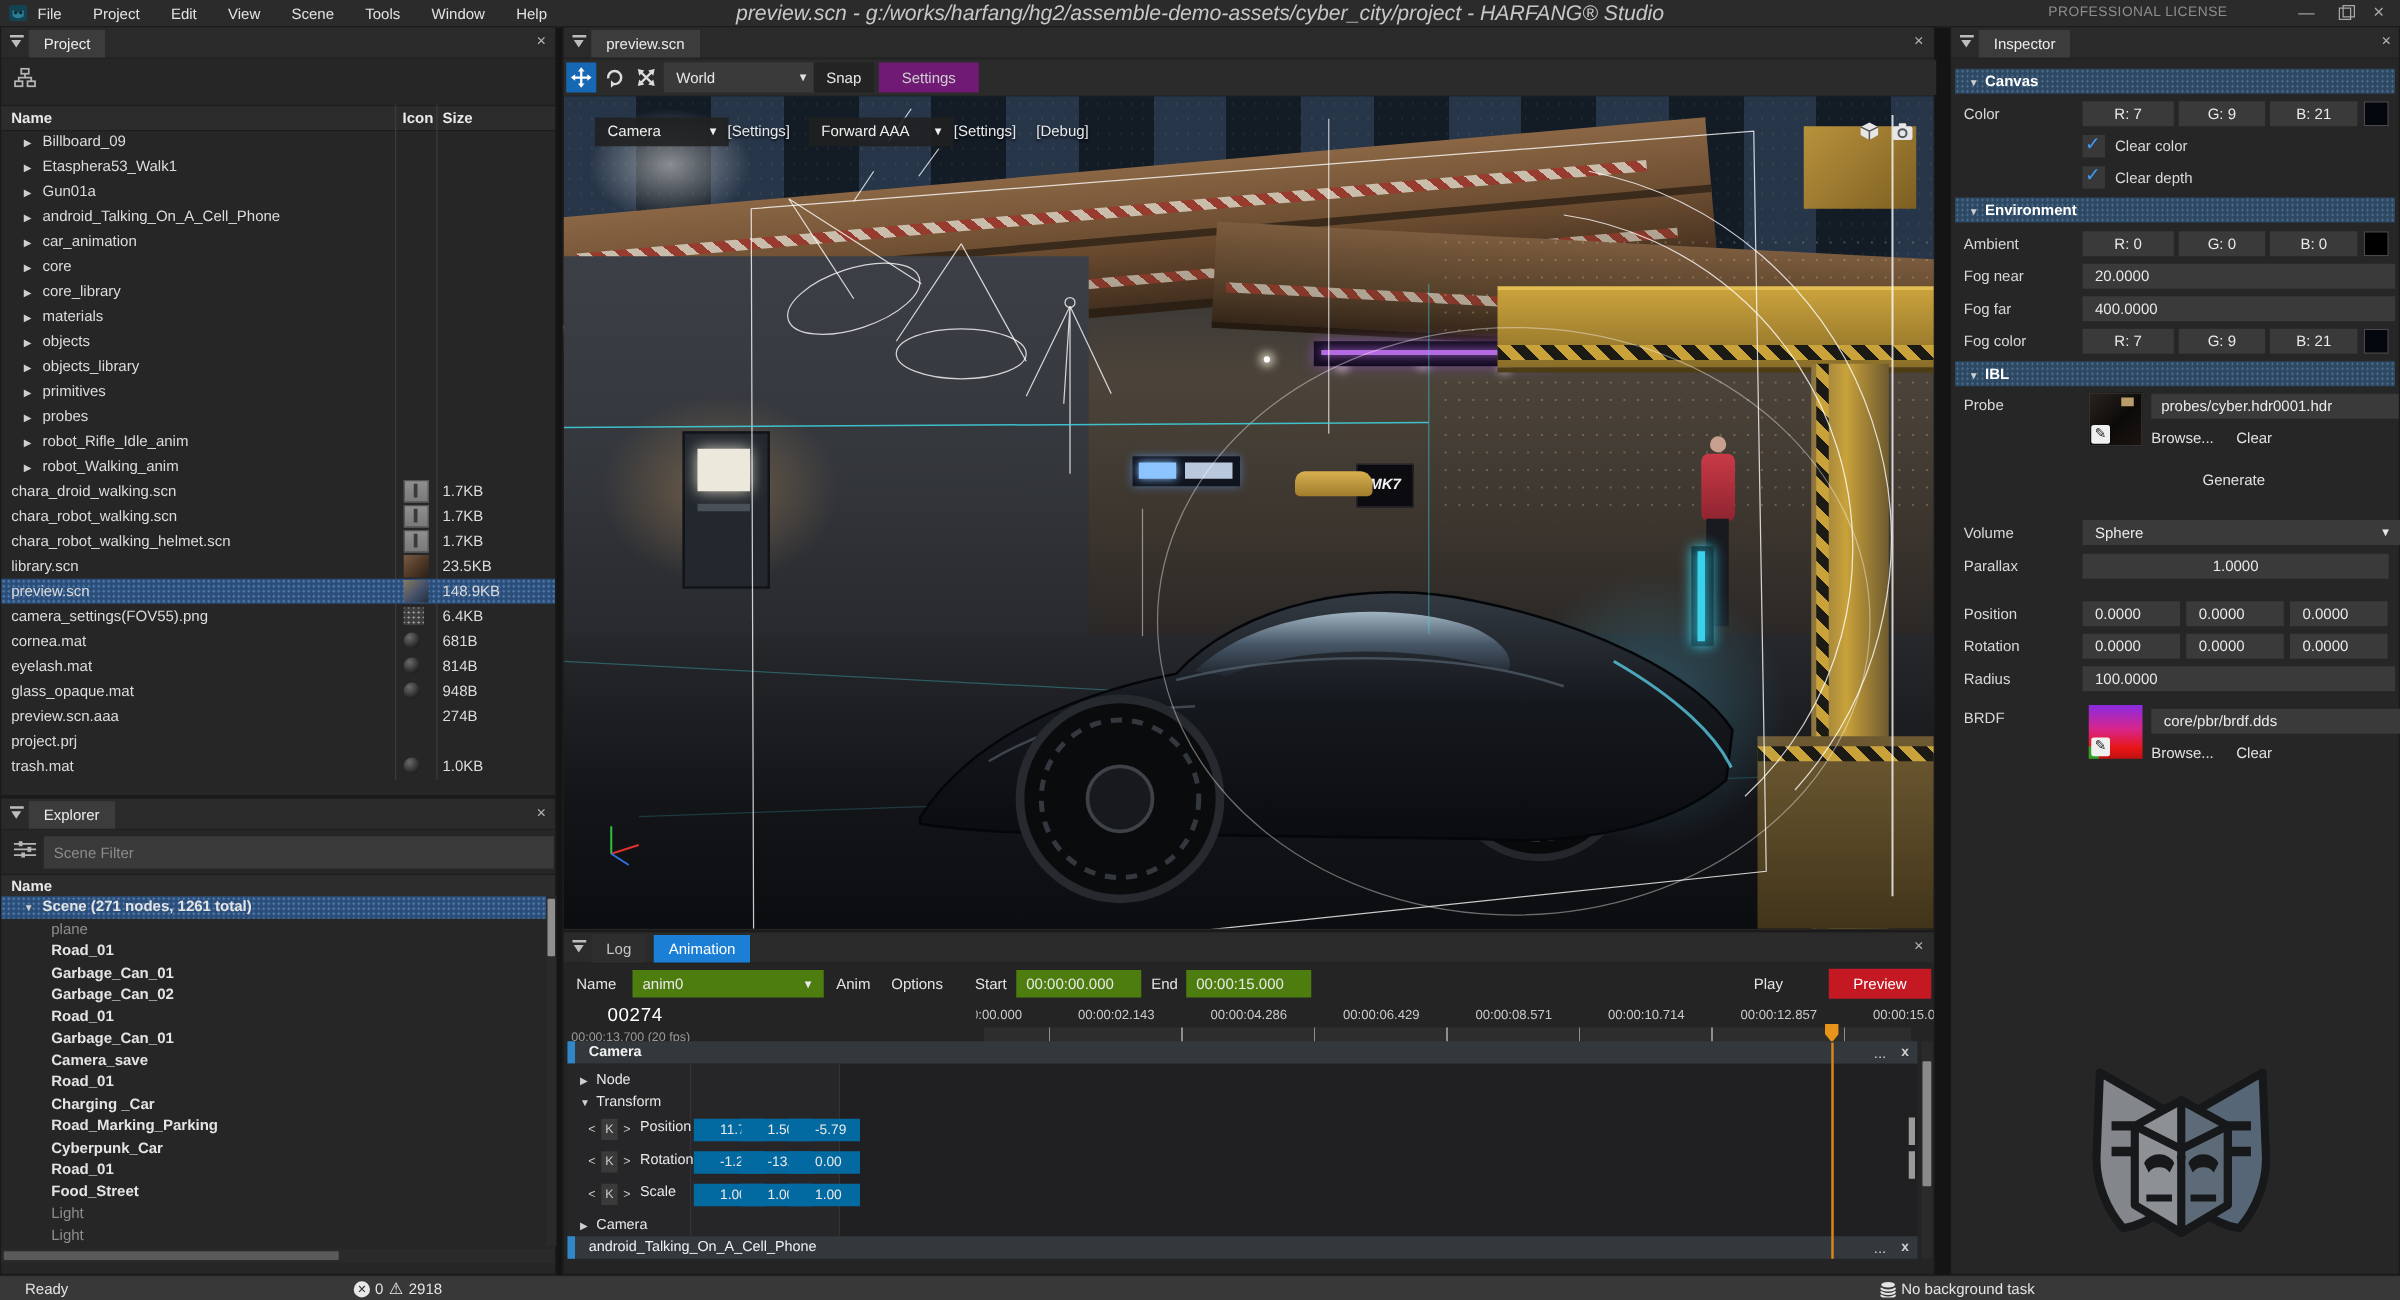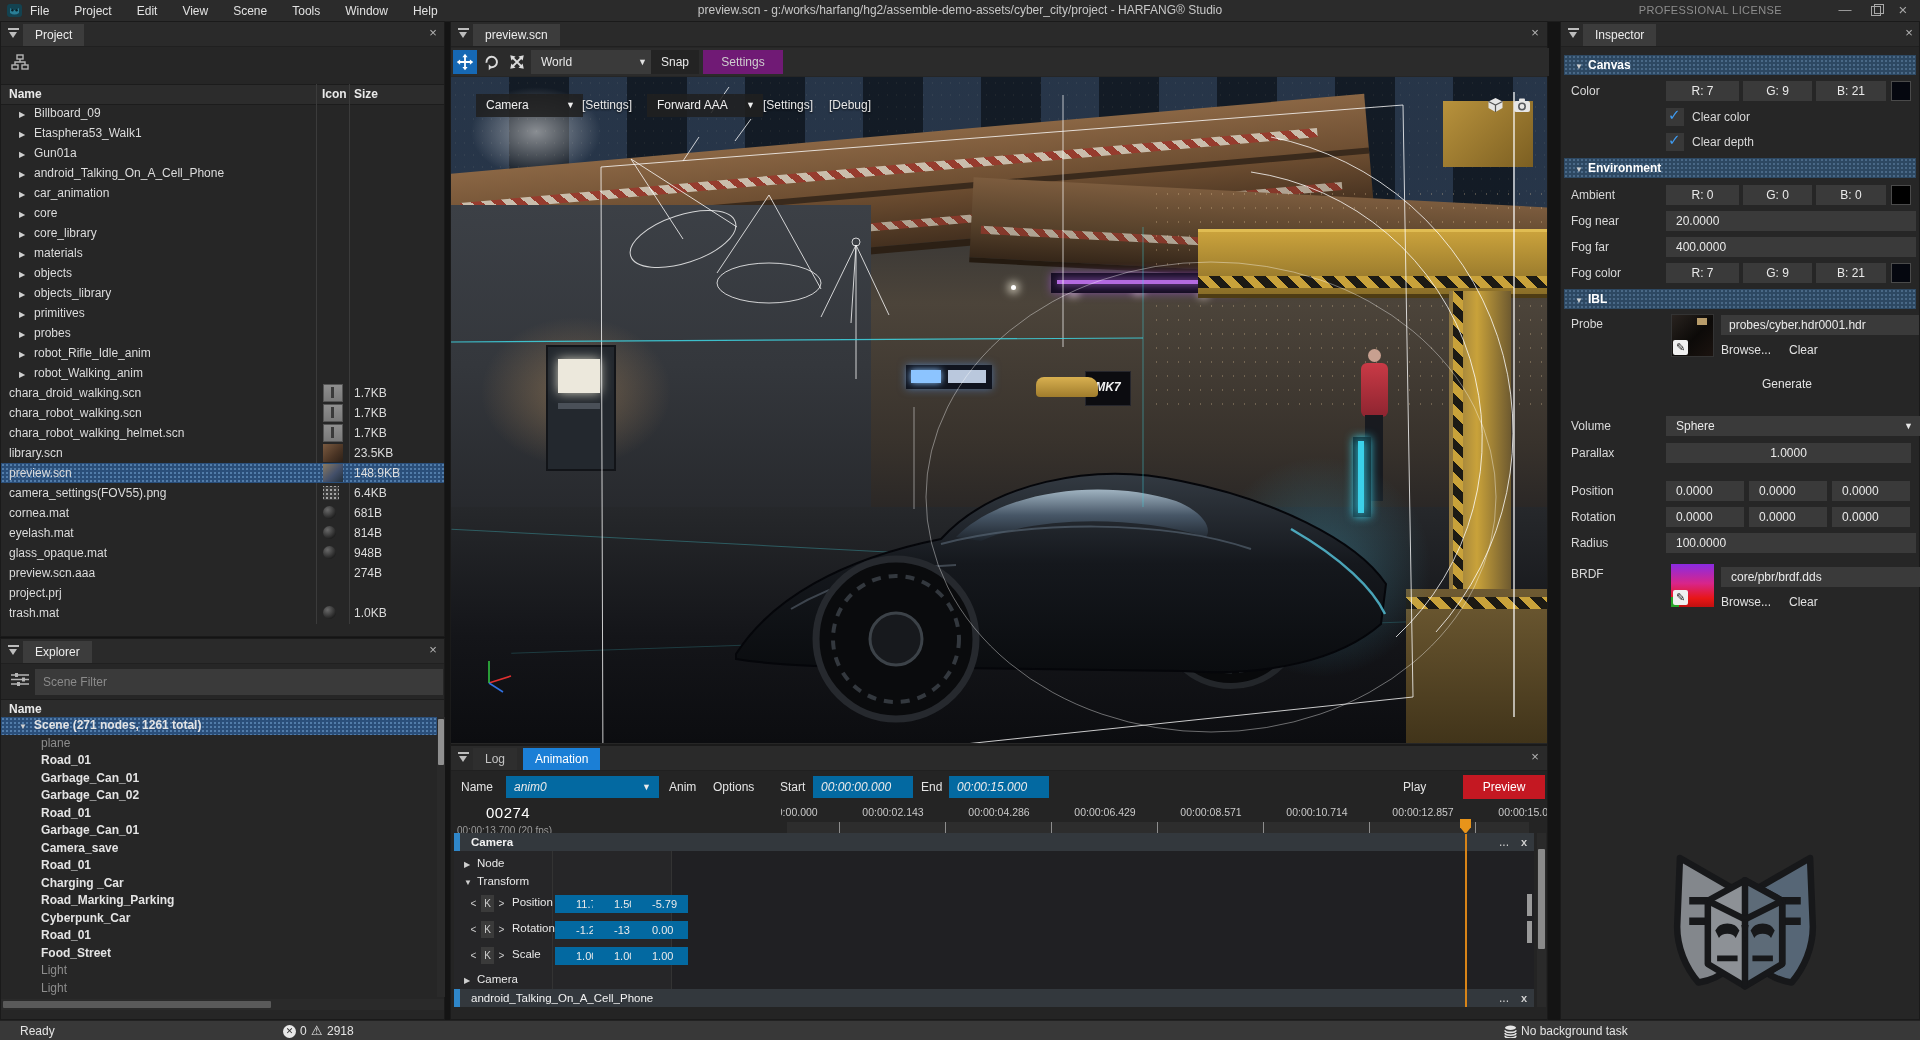--- a/index.html
+++ b/index.html
@@ -4,21 +4,21 @@
 <style>
   html,body{margin:0;padding:0;background:#0e0e0e;}
   .app{position:relative;width:1920px;height:1040px;background:#141414;overflow:hidden;
        font-family:"Liberation Sans","DejaVu Sans",sans-serif;font-size:12px;color:#dcdcdc;
        -webkit-font-smoothing:antialiased;}
   .abs{position:absolute;}
   
   .titlebar{left:0;top:0;width:1920px;height:21px;background:#2b2b2b;border-bottom:1px solid #1d1d1d;}
   .menu-items{position:absolute;left:30px;top:0;height:21px;display:flex;align-items:center;column-gap:25px;}
   .menu-item{color:#e2e2e2;cursor:default;}
-  .win-title{position:absolute;left:0;top:0;width:100%;height:21px;line-height:21px;text-align:center;color:#c7c7c7;font-size:12px;pointer-events:none;}
+  .win-title{position:absolute;left:0;top:0;width:100%;height:21px;line-height:21px;text-align:center;color:#c7c7c7;font-size:17px;pointer-events:none;font-style:italic;}
   .license{position:absolute;right:138px;top:0;height:21px;line-height:21px;color:#8d8d8d;font-size:11px;letter-spacing:.4px;}
   .winbtn{position:absolute;top:0;width:30px;height:21px;line-height:19px;text-align:center;color:#a8a8a8;font-size:13px;}
   .maxbox{position:absolute;top:6px;left:11px;width:8px;height:8px;border:1.5px solid #a8a8a8;background:#2b2b2b;}
   .maxbox2{position:absolute;top:4px;left:14px;width:8px;height:8px;border:1.5px solid #a8a8a8;}
   
   .panel{background:#262626;border:1px solid #1a1a1a;box-sizing:border-box;}
   .tabstrip{position:absolute;left:0;top:0;right:0;height:24px;background:#2a2a2a;border-bottom:1px solid #202020;}
   .tab{position:absolute;top:2px;height:22px;line-height:22px;padding:0 12px;background:#3c3c3c;color:#ececec;font-size:12px;}
   .tab.inactive{background:#2e2e2e;color:#c4c4c4;}
   .tab.blue{background:#1b7fd6;color:#fff;}
@@ -69,21 +69,21 @@
   .ifield{position:absolute;background:#3a3a3a;height:20px;line-height:20px;color:#eaeaea;text-align:center;}
   .ifield.left{text-align:left;padding-left:10px;}
   .swatch{position:absolute;width:20px;height:20px;border:1px solid #4a4a4a;box-sizing:border-box;}
   .chk{position:absolute;width:18px;height:18px;background:#383838;}
   .chk:after{content:"✓";position:absolute;left:2px;top:-2px;color:#3f9bf0;font-size:15px;font-weight:bold;}
   .ibtn{position:absolute;background:#363636;height:16px;line-height:16px;padding:0 8px;color:#e2e2e2;}
   .ithumb{position:absolute;width:43px;height:43px;}
   .edit-ov{position:absolute;left:2px;bottom:2px;width:15px;height:15px;background:#f0f0f0;border-radius:2px;color:#222;font-size:11px;line-height:15px;text-align:center;}
   
   .actrl{position:absolute;line-height:22px;color:#e4e4e4;}
-  .afield{position:absolute;background:#0369a1;height:22px;line-height:22px;color:#eaeaea;padding-left:8px;font-style:italic;}
+  .afield{position:absolute;background:#4d7c0f;height:22px;line-height:22px;color:#eaeaea;padding-left:8px;}
   .rlabel{position:absolute;top:2px;width:94px;text-align:center;font-size:10.5px;color:#c9c9c9;white-space:nowrap;}
   .rlabel:nth-of-type(1){left:-41px;}.rlabel:nth-of-type(2){left:65px;}.rlabel:nth-of-type(3){left:171px;}
   .rlabel:nth-of-type(4){left:277px;}.rlabel:nth-of-type(5){left:383px;}.rlabel:nth-of-type(6){left:489px;}
   .rlabel:nth-of-type(7){left:595px;}.rlabel:nth-of-type(8){left:701px;}
   .trackhead{position:absolute;left:3px;width:1080px;height:18px;background:#33383d;color:#f2f2f2;line-height:18px;}
   .trackhead .bar{position:absolute;left:0;top:0;width:6px;height:18px;background:#2f86c8;}
   .trackhead .tlabel{position:absolute;left:17px;font-weight:bold;font-size:11.5px;}
   .trackhead .tmore{position:absolute;left:1045px;color:#cfcfcf;}
   .trackhead .tclose{position:absolute;left:1067px;color:#cfcfcf;font-weight:bold;font-size:11px;}
   .kbtn{position:absolute;top:4px;width:13px;height:17px;line-height:17px;text-align:center;color:#cfcfcf;font-size:10px;}

